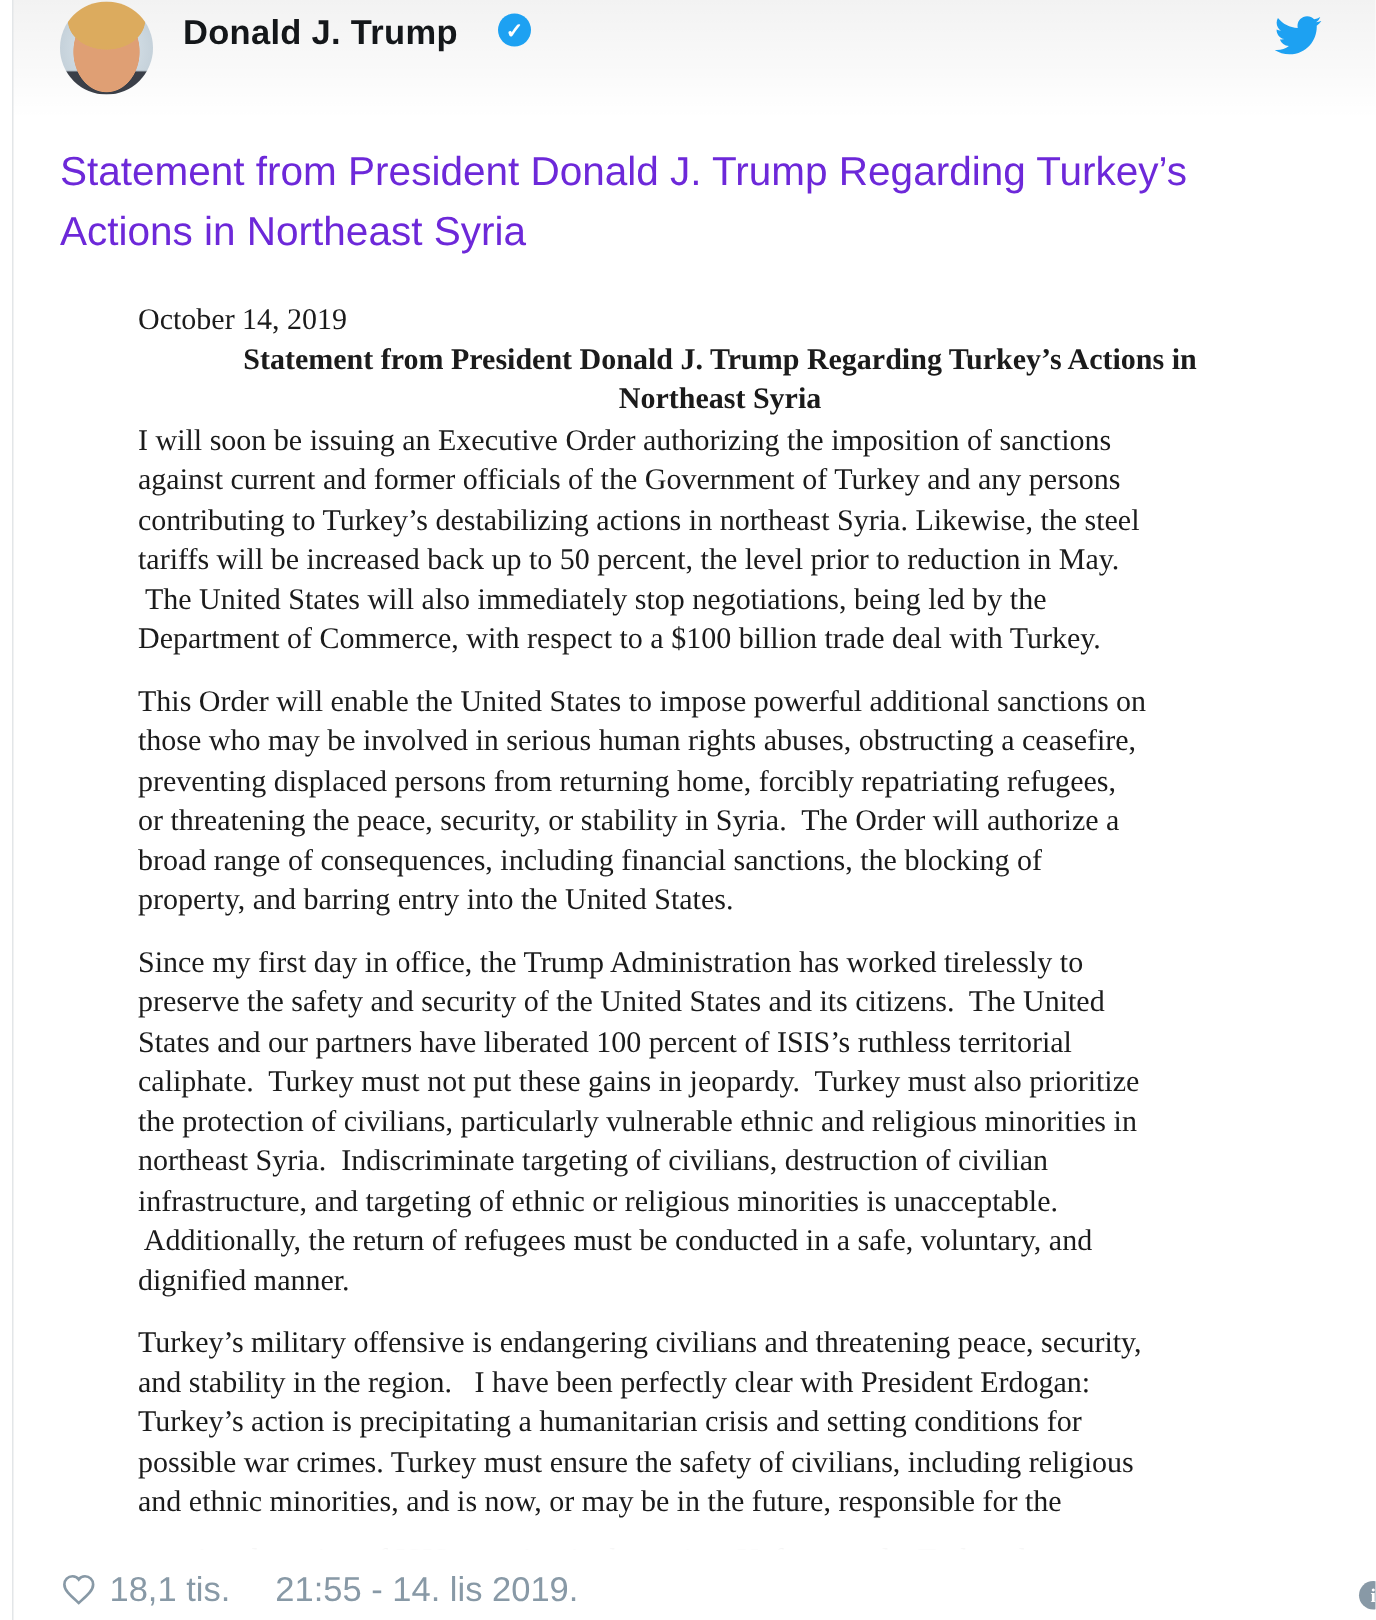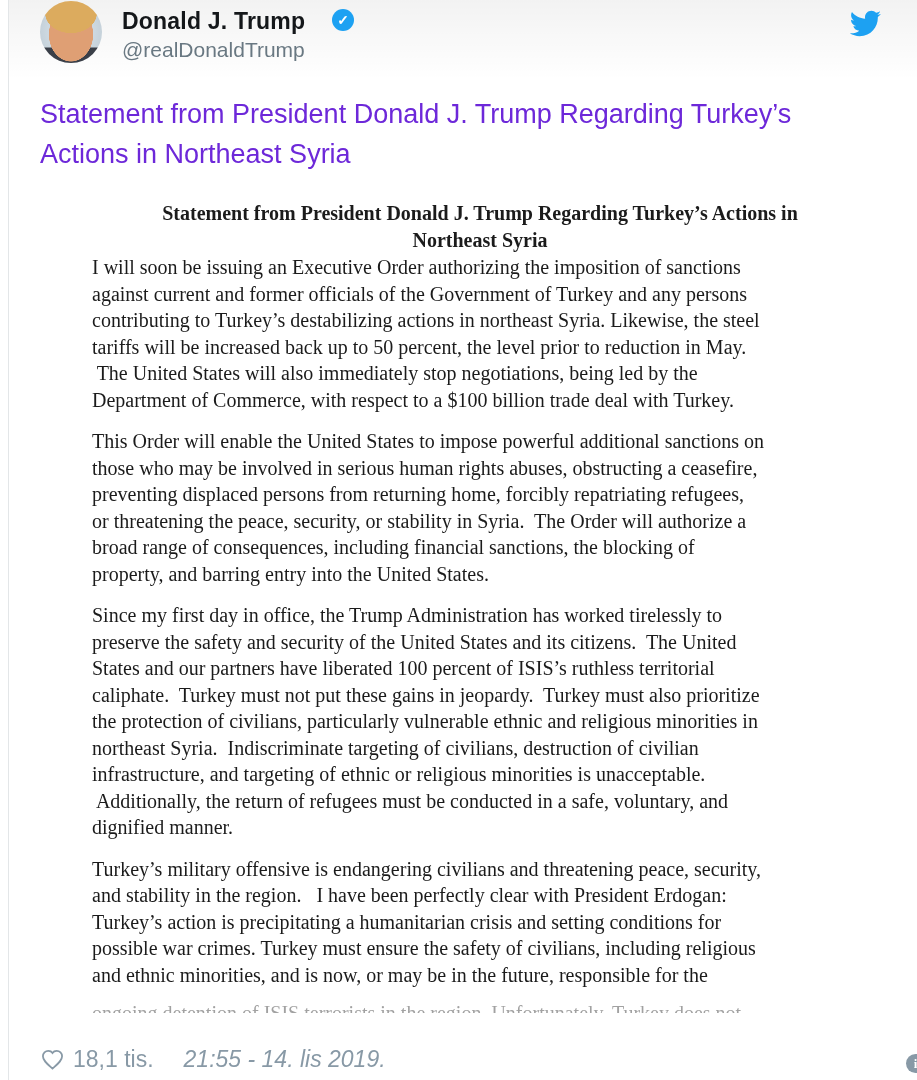--- a/index.html
+++ b/index.html
@@ -166,21 +166,20 @@
     display: inline-block;
   }
   .like-count {
     color: #8899a6;
   }
   .timestamp {
     margin-left: 30px;
     color: #8899a6;
     cursor: pointer;
     white-space: nowrap;
-    font-style: italic;
   }
   .info-button {
     margin-left: auto;
     width: 19px;
     height: 19px;
     border-radius: 50%;
     background: #8899a6;
     color: #ffffff;
     font-size: 13px;
     font-weight: bold;
@@ -193,31 +192,31 @@
 </head>
 <body>
 
 <div class="tweet-card">
   <div class="left-border"></div>
   <div class="top-tint"></div>
 
   <div class="avatar"></div>
   <div class="display-name">Donald J. Trump</div>
   <div class="verified-badge">✓</div>
-  <div class="handle">@realDonaldTrump</div>
   <div class="twitter-logo">
     <svg viewBox="0 0 24 24" width="40" height="33" fill="#1da1f2" aria-hidden="true">
       <path d="M23.643 4.937c-.835.37-1.732.62-2.675.733.962-.576 1.7-1.49 2.048-2.578-.9.534-1.897.922-2.958 1.13-.85-.904-2.06-1.47-3.4-1.47-2.572 0-4.658 2.086-4.658 4.66 0 .364.042.718.12 1.06-3.873-.195-7.304-2.05-9.602-4.868-.4.69-.63 1.49-.63 2.342 0 1.616.823 3.043 2.072 3.878-.764-.025-1.482-.234-2.11-.583v.06c0 2.257 1.605 4.14 3.737 4.568-.392.106-.803.162-1.227.162-.3 0-.593-.028-.877-.082.593 1.85 2.313 3.198 4.352 3.234-1.595 1.25-3.604 1.995-5.786 1.995-.376 0-.747-.022-1.112-.065 2.062 1.323 4.51 2.093 7.14 2.093 8.57 0 13.255-7.098 13.255-13.254 0-.2-.005-.402-.014-.602.91-.658 1.7-1.477 2.323-2.41z"></path>
     </svg>
   </div>
 
   <div class="tweet-text">Statement from President Donald J. Trump Regarding Turkey’s
 Actions in Northeast Syria</div>
 
   <div class="statement-document">
+    <div class="doc-date">October 14, 2019</div>
     <div class="doc-heading">Statement from President Donald J. Trump Regarding Turkey’s Actions in
 Northeast Syria</div>
     <div class="doc-paragraph">I will soon be issuing an Executive Order authorizing the imposition of sanctions
 against current and former officials of the Government of Turkey and any persons
 contributing to Turkey’s destabilizing actions in northeast Syria. Likewise, the steel
 tariffs will be increased back up to 50 percent, the level prior to reduction in May.
  The United States will also immediately stop negotiations, being led by the
 Department of Commerce, with respect to a $100 billion trade deal with Turkey.</div>
     <div class="doc-paragraph">This Order will enable the United States to impose powerful additional sanctions on
 those who may be involved in serious human rights abuses, obstructing a ceasefire,

